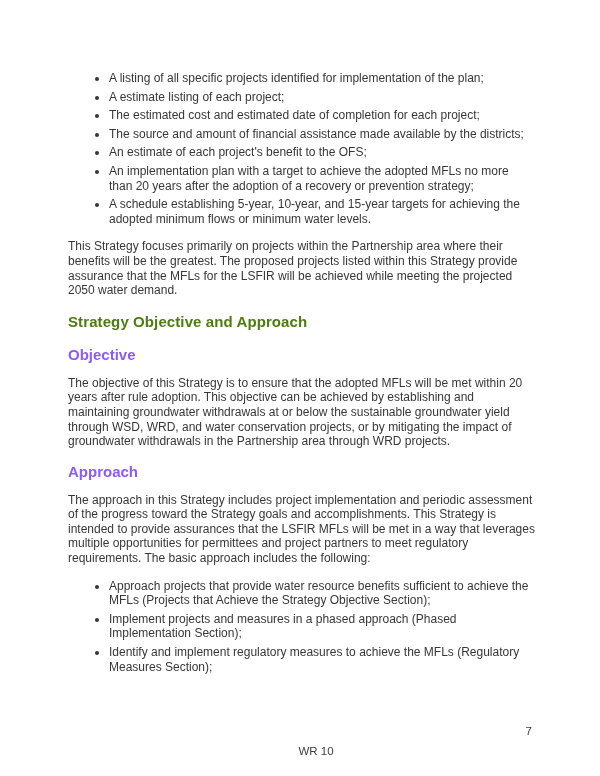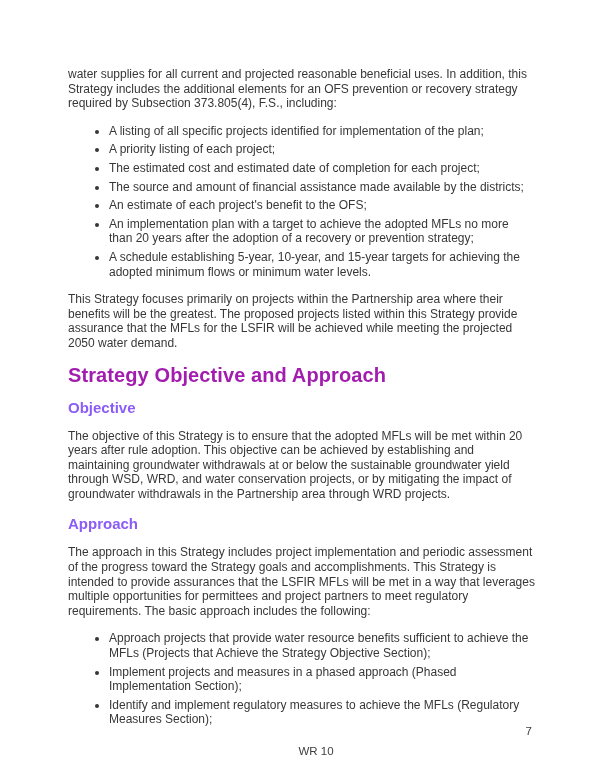--- a/index.html
+++ b/index.html
@@ -31,24 +31,24 @@
   .content ul {
     margin: 0 0 13px 0;
     padding: 0 0 0 37px;
     list-style: disc outside;
   }
   .content li {
     margin: 4px;
     padding: 0;
   }
   h1.section-heading {
-    font-size: 20px;
+    font-size: 15px;
     line-height: 22px;
     font-weight: bold;
-    color: #a21caf;
+    color: #4d7c0f;
     margin: 13px 0 12px 0;
     letter-spacing: 0.1px;
   }
   h2.subsection-heading {
     font-size: 15px;
     line-height: 19px;
     font-weight: bold;
     color: #8b5cf6;
     margin: 12px 0 12px 0;
   }
@@ -71,25 +71,24 @@
     color: #3d3d3d;
   }
 </style>
 </head>
 <body>
 
 <div class="page">
 
   <div class="content">
 
-    <p>water supplies for all current and projected reasonable beneficial uses. In addition, this Strategy includes the additional elements for an OFS prevention or recovery strategy required by Subsection 373.805(4), F.S., including:</p>
 
     <ul>
       <li>A listing of all specific projects identified for implementation of the plan;</li>
-      <li>A priority listing of each project;</li>
+      <li>A estimate listing of each project;</li>
       <li>The estimated cost and estimated date of completion for each project;</li>
       <li>The source and amount of financial assistance made available by the districts;</li>
       <li>An estimate of each project's benefit to the OFS;</li>
       <li>An implementation plan with a target to achieve the adopted MFLs no more than 20 years after the adoption of a recovery or prevention strategy;</li>
       <li>A schedule establishing 5-year, 10-year, and 15-year targets for achieving the adopted minimum flows or minimum water levels.</li>
     </ul>
 
     <p>This Strategy focuses primarily on projects within the Partnership area where their benefits will be the greatest. The proposed projects listed within this Strategy provide assurance that the MFLs for the LSFIR will be achieved while meeting the projected 2050 water demand.</p>
 
     <h1 class="section-heading">Strategy Objective and Approach</h1>

